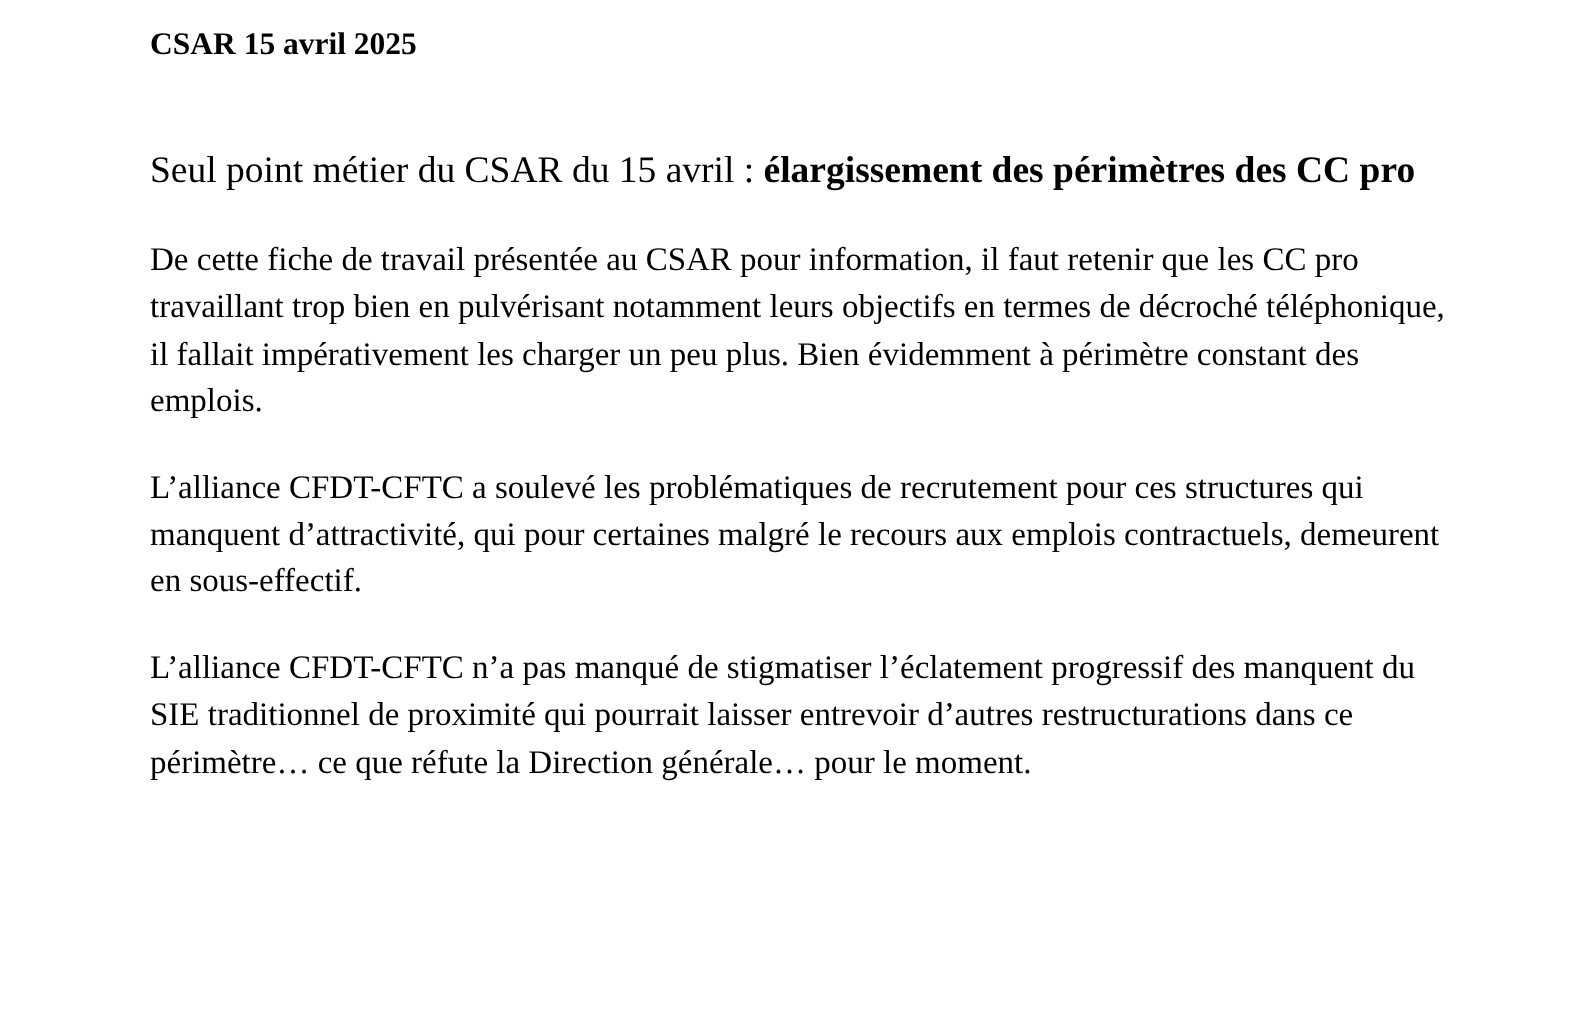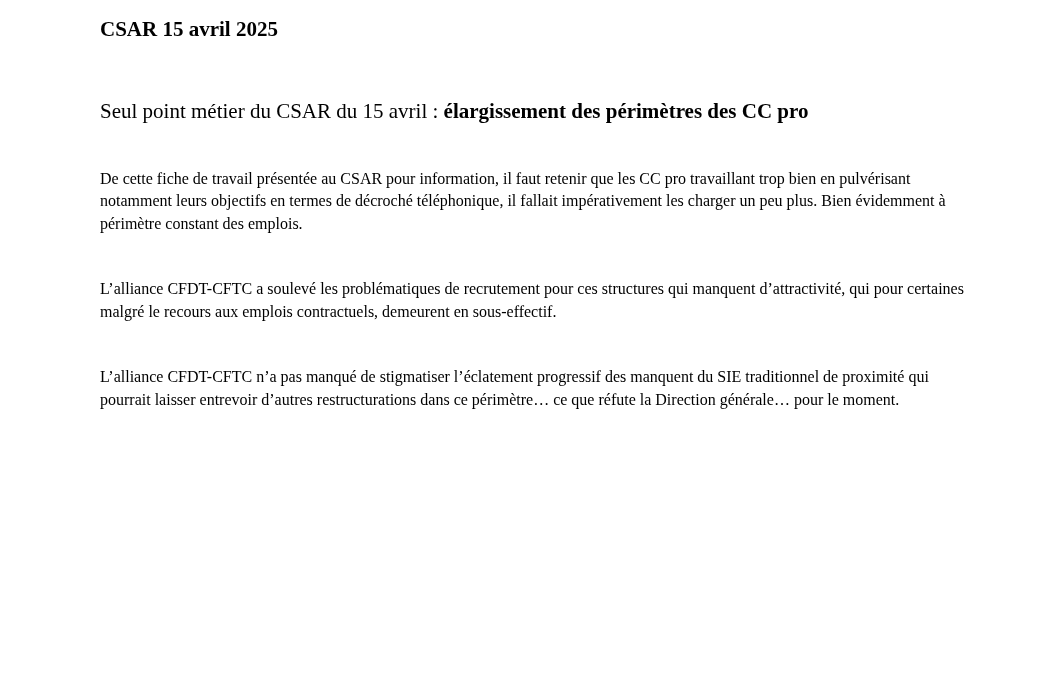--- a/index.html
+++ b/index.html
@@ -22,33 +22,33 @@
     top: 16px;
     width: 880px;
   }
   .doc-title {
     font-size: 21px;
     font-weight: bold;
     line-height: 1.25;
     margin: 0 0 0 0;
   }
   .subtitle {
-    font-size: 21px;
+    font-size: 25px;
     line-height: 1.3;
     margin: 56px 0 0 0;
     font-weight: normal;
     font-family: Liberation Serif, serif;
   }
   .subtitle .strong {
     font-weight: bold;
   }
   p.para {
-    font-size: 16px;
+    font-size: 22px;
     line-height: 1.43;
-    margin: 42px 0 0 0;
+    margin: 26px 0 0 0;
     text-align: left;
   }
   p.para.tight {
     margin-top: 0;
   }
 </style>
 </head>
 <body>
 
 <div class="page">

